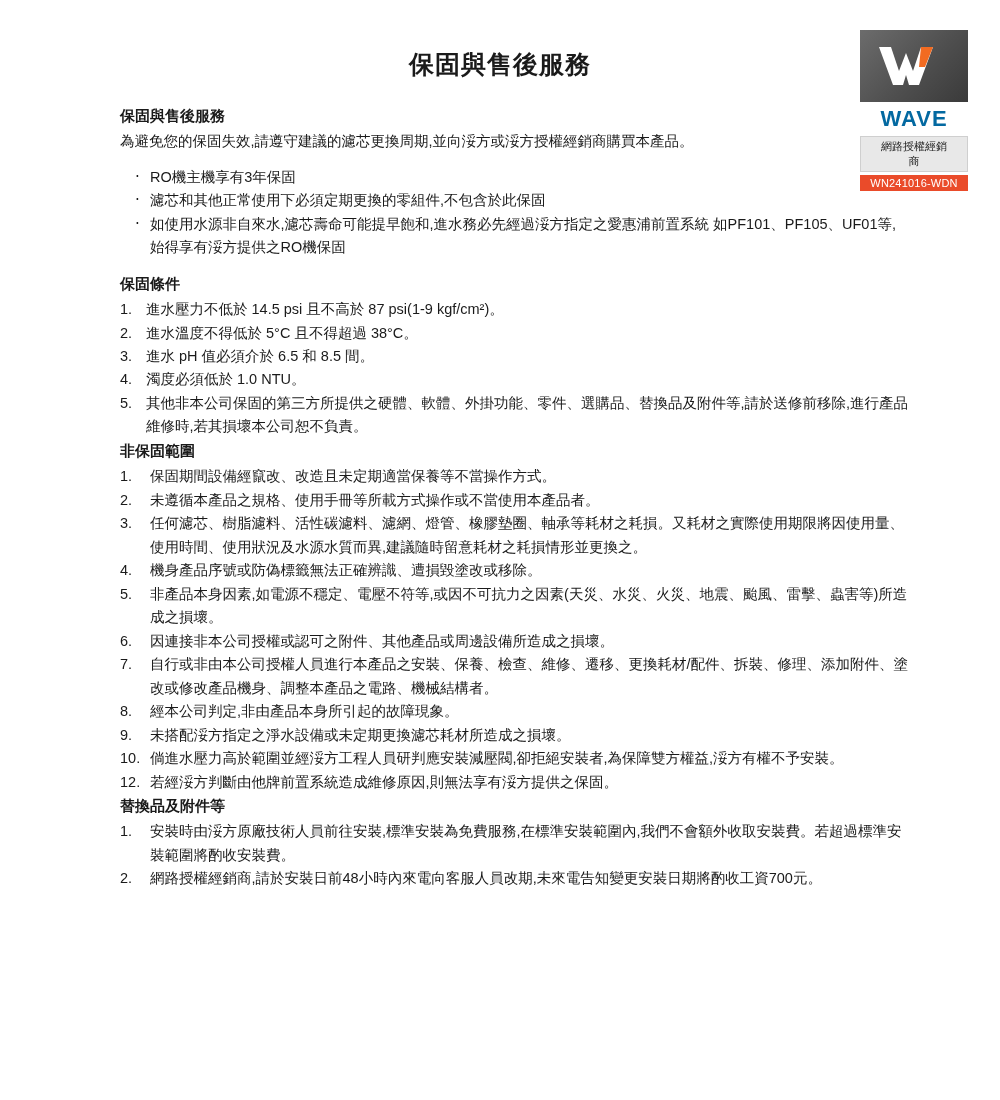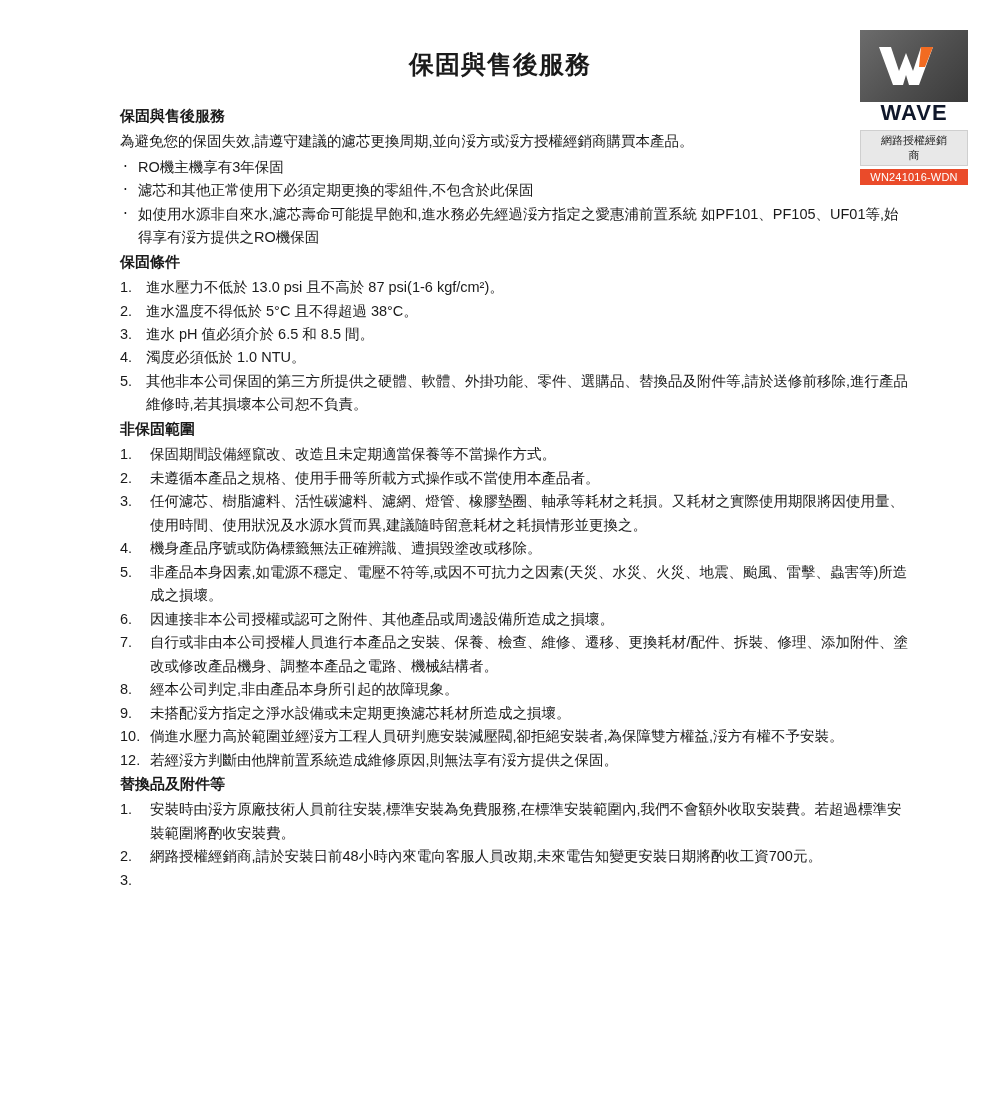--- a/index.html
+++ b/index.html
@@ -38,25 +38,25 @@
   .brand-logo {
     width: 108px;
     height: 72px;
     background: linear-gradient(135deg, #6c6c6c 0%, #4f4f4f 55%, #3a3a3a 100%);
     display: flex;
     align-items: center;
     justify-content: center;
   }
   .brand-logo svg { display:block; }
   .brand-word {
-    margin-top: 0;
+    margin-top: 6px;
     font-size: 22px;
     font-weight: bold;
     letter-spacing: 1px;
-    color: #0f172a;
+    color: #0369a1;
     line-height: 1;
   }
   .brand-badge {
     margin-top: 6px;
     background: #e8e8e8;
     border: 1px solid #cfcfcf;
     font-size: 11px;
     padding: 2px 18px;
     color: #222;
   }
@@ -79,21 +79,21 @@
   }
 
   h2.sec {
     font-size: 15px;
     font-weight: bold;
     margin: 0 0 2px 0;
   }
   .sec-gap { margin-top: 20px; }
   p.para { margin: 0 0 2px 0; }
 
-  ul.dots { list-style: none; margin: 0; padding: 0; }
+  ul.dots { list-style: none; margin: 12px; padding: 0; }
   ul.dots > li {
     position: relative;
     padding-left: 18px;
     margin: 0;
   }
   ul.dots > li::before {
     content: "‧";
     position: absolute;
     left: 3px;
     top: -1px;
@@ -140,21 +140,21 @@
     <h2 class="sec">保固與售後服務</h2>
     <p class="para">為避免您的保固失效,請遵守建議的濾芯更換周期,並向浽方或浽方授權經銷商購買本產品。</p>
     <ul class="dots">
       <li><span>RO機主機享有3年保固</span></li>
       <li><span>濾芯和其他正常使用下必須定期更換的零組件,不包含於此保固</span></li>
       <li><span>如使用水源非自來水,濾芯壽命可能提早飽和,進水務必先經過浽方指定之愛惠浦前置系統 如PF101、PF105、UF01等,始得享有浽方提供之RO機保固</span></li>
     </ul>
 
     <h2 class="sec sec-gap">保固條件</h2>
     <ol class="nums">
-      <li><span class="num">1.</span><span>進水壓力不低於 13.0 psi 且不高於 87 psi(1-6 kgf/cm²)。</span></li>
+      <li><span class="num">1.</span><span>進水壓力不低於 14.5 psi 且不高於 87 psi(1-9 kgf/cm²)。</span></li>
       <li><span class="num">2.</span><span>進水溫度不得低於 5°C 且不得超過 38°C。</span></li>
       <li><span class="num">3.</span><span>進水 pH 值必須介於 6.5 和 8.5 間。</span></li>
       <li><span class="num">4.</span><span>濁度必須低於 1.0 NTU。</span></li>
       <li><span class="num">5.</span><span>其他非本公司保固的第三方所提供之硬體、軟體、外掛功能、零件、選購品、替換品及附件等,請於送修前移除,進行產品維修時,若其損壞本公司恕不負責。</span></li>
     </ol>
 
     <h2 class="sec sec-gap">非保固範圍</h2>
     <ol class="nums wide">
       <li><span class="num">1.</span><span>保固期間設備經竄改、改造且未定期適當保養等不當操作方式。</span></li>
       <li><span class="num">2.</span><span>未遵循本產品之規格、使用手冊等所載方式操作或不當使用本產品者。</span></li>

